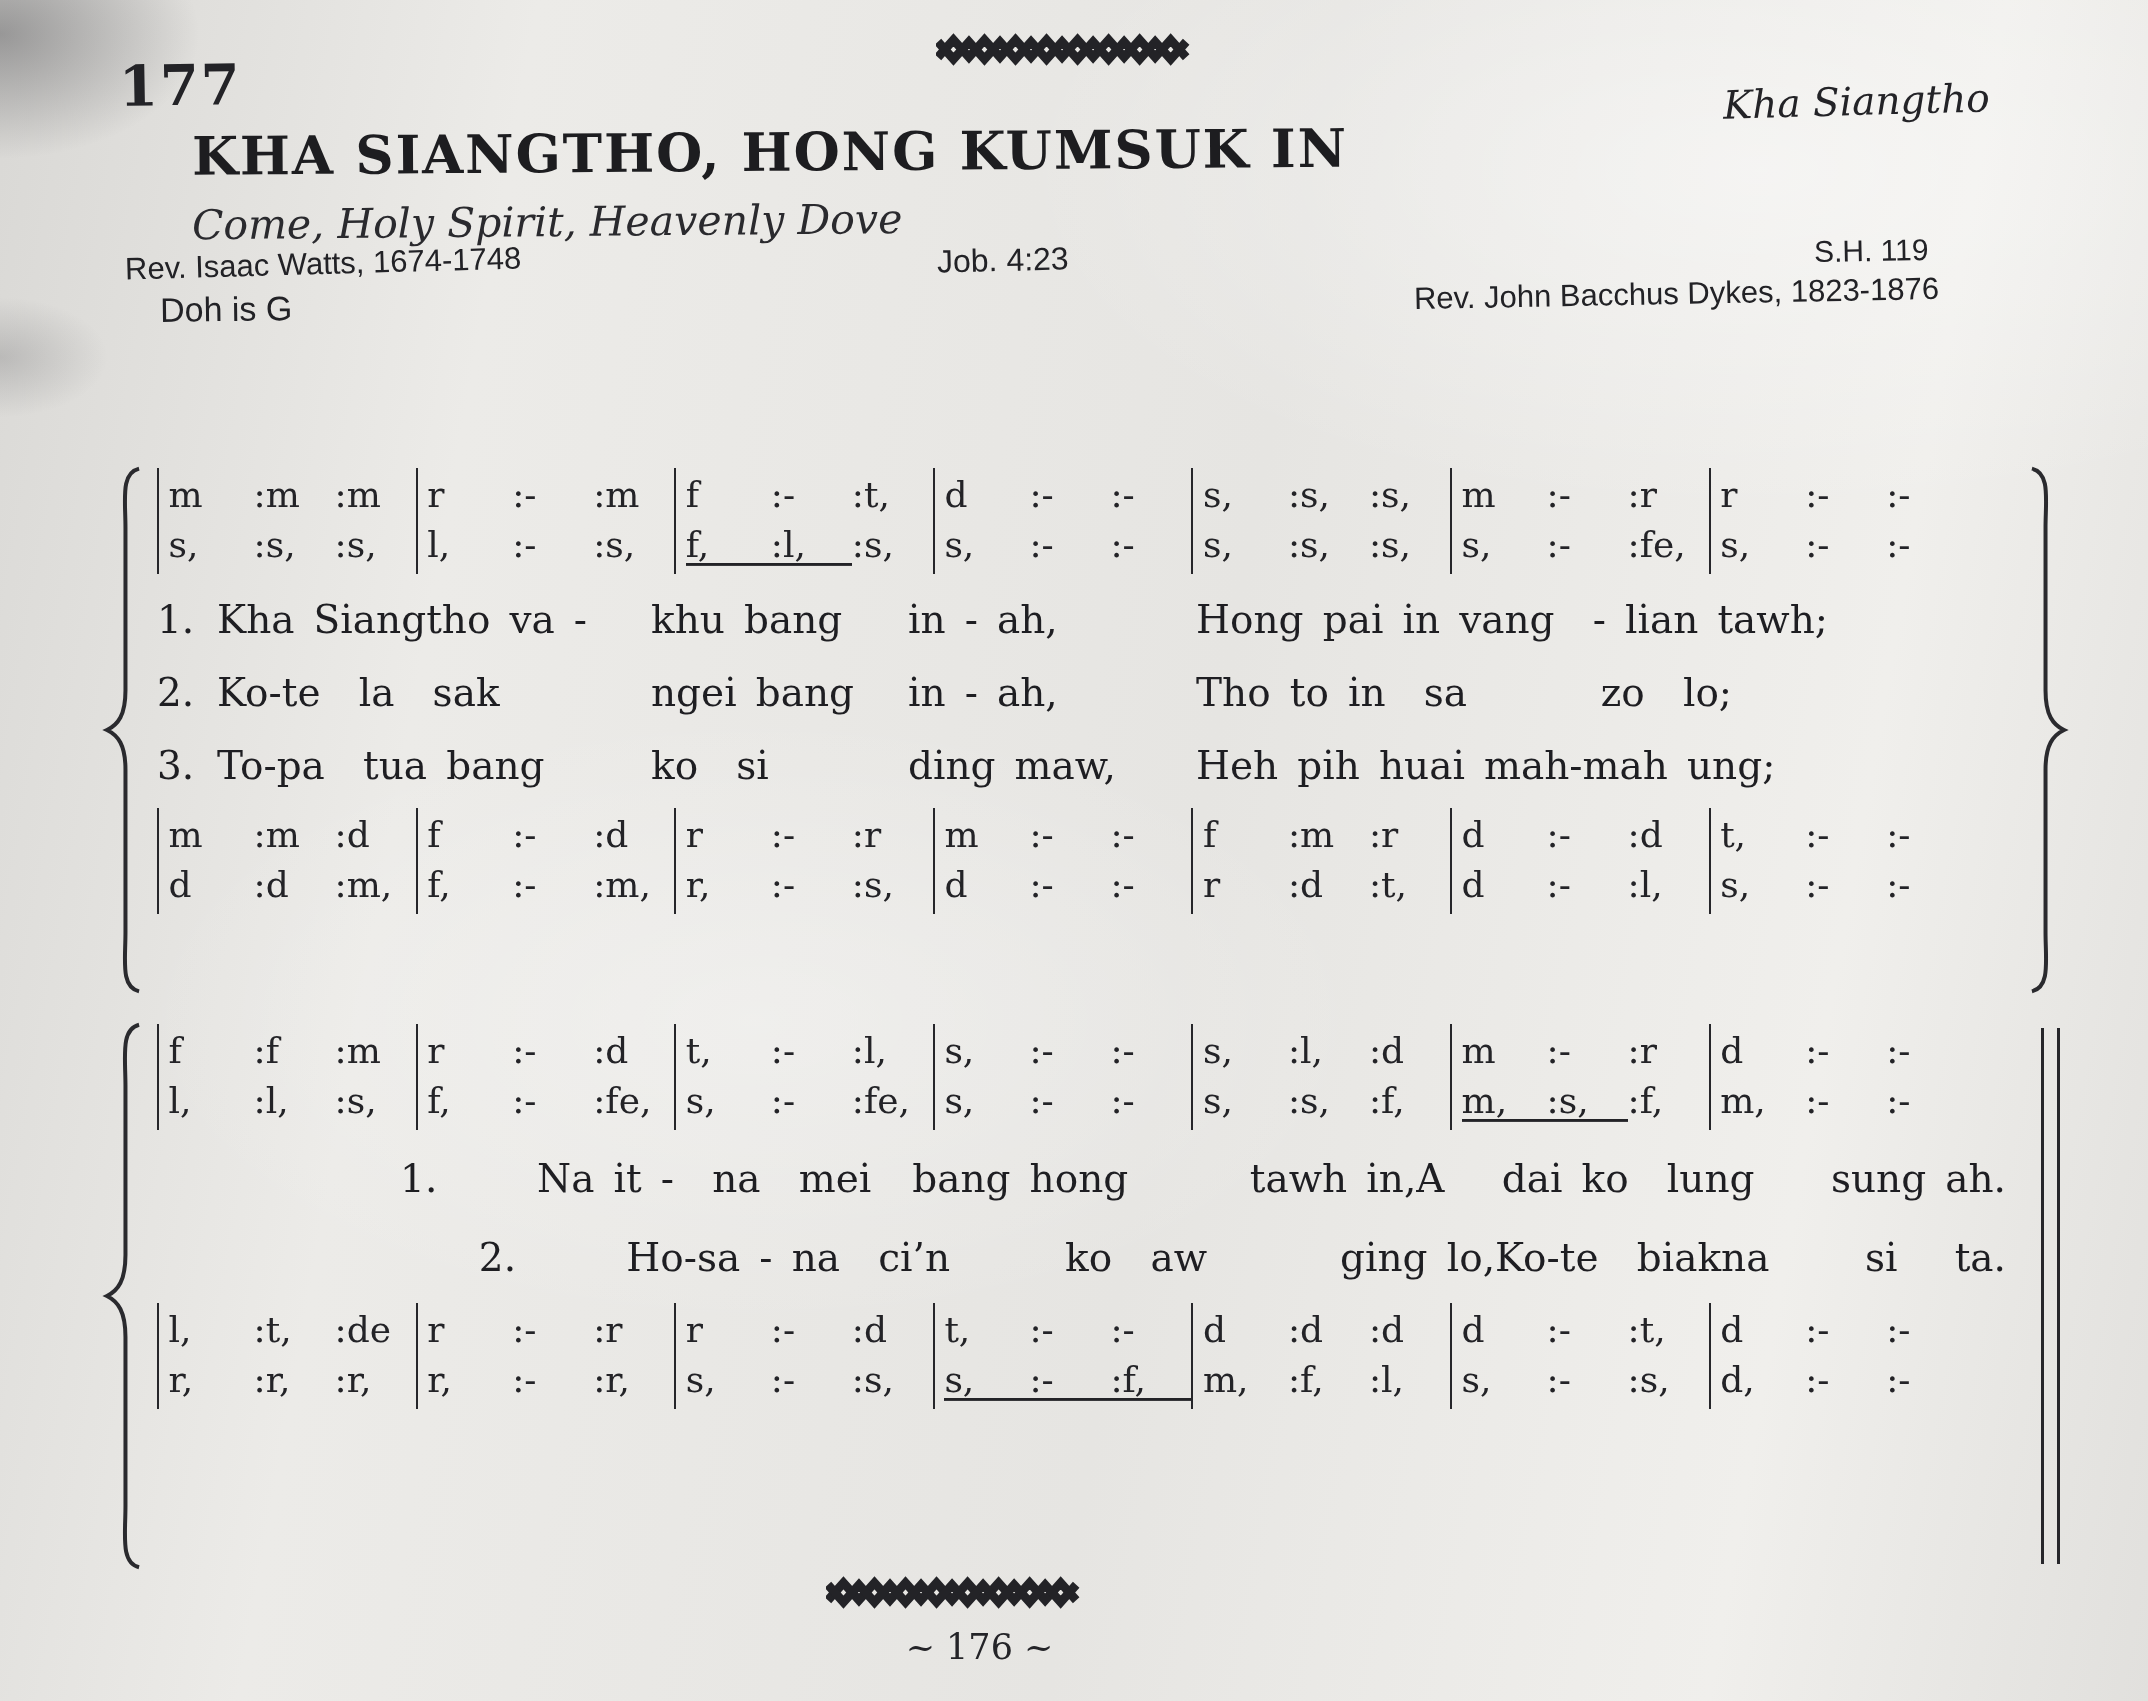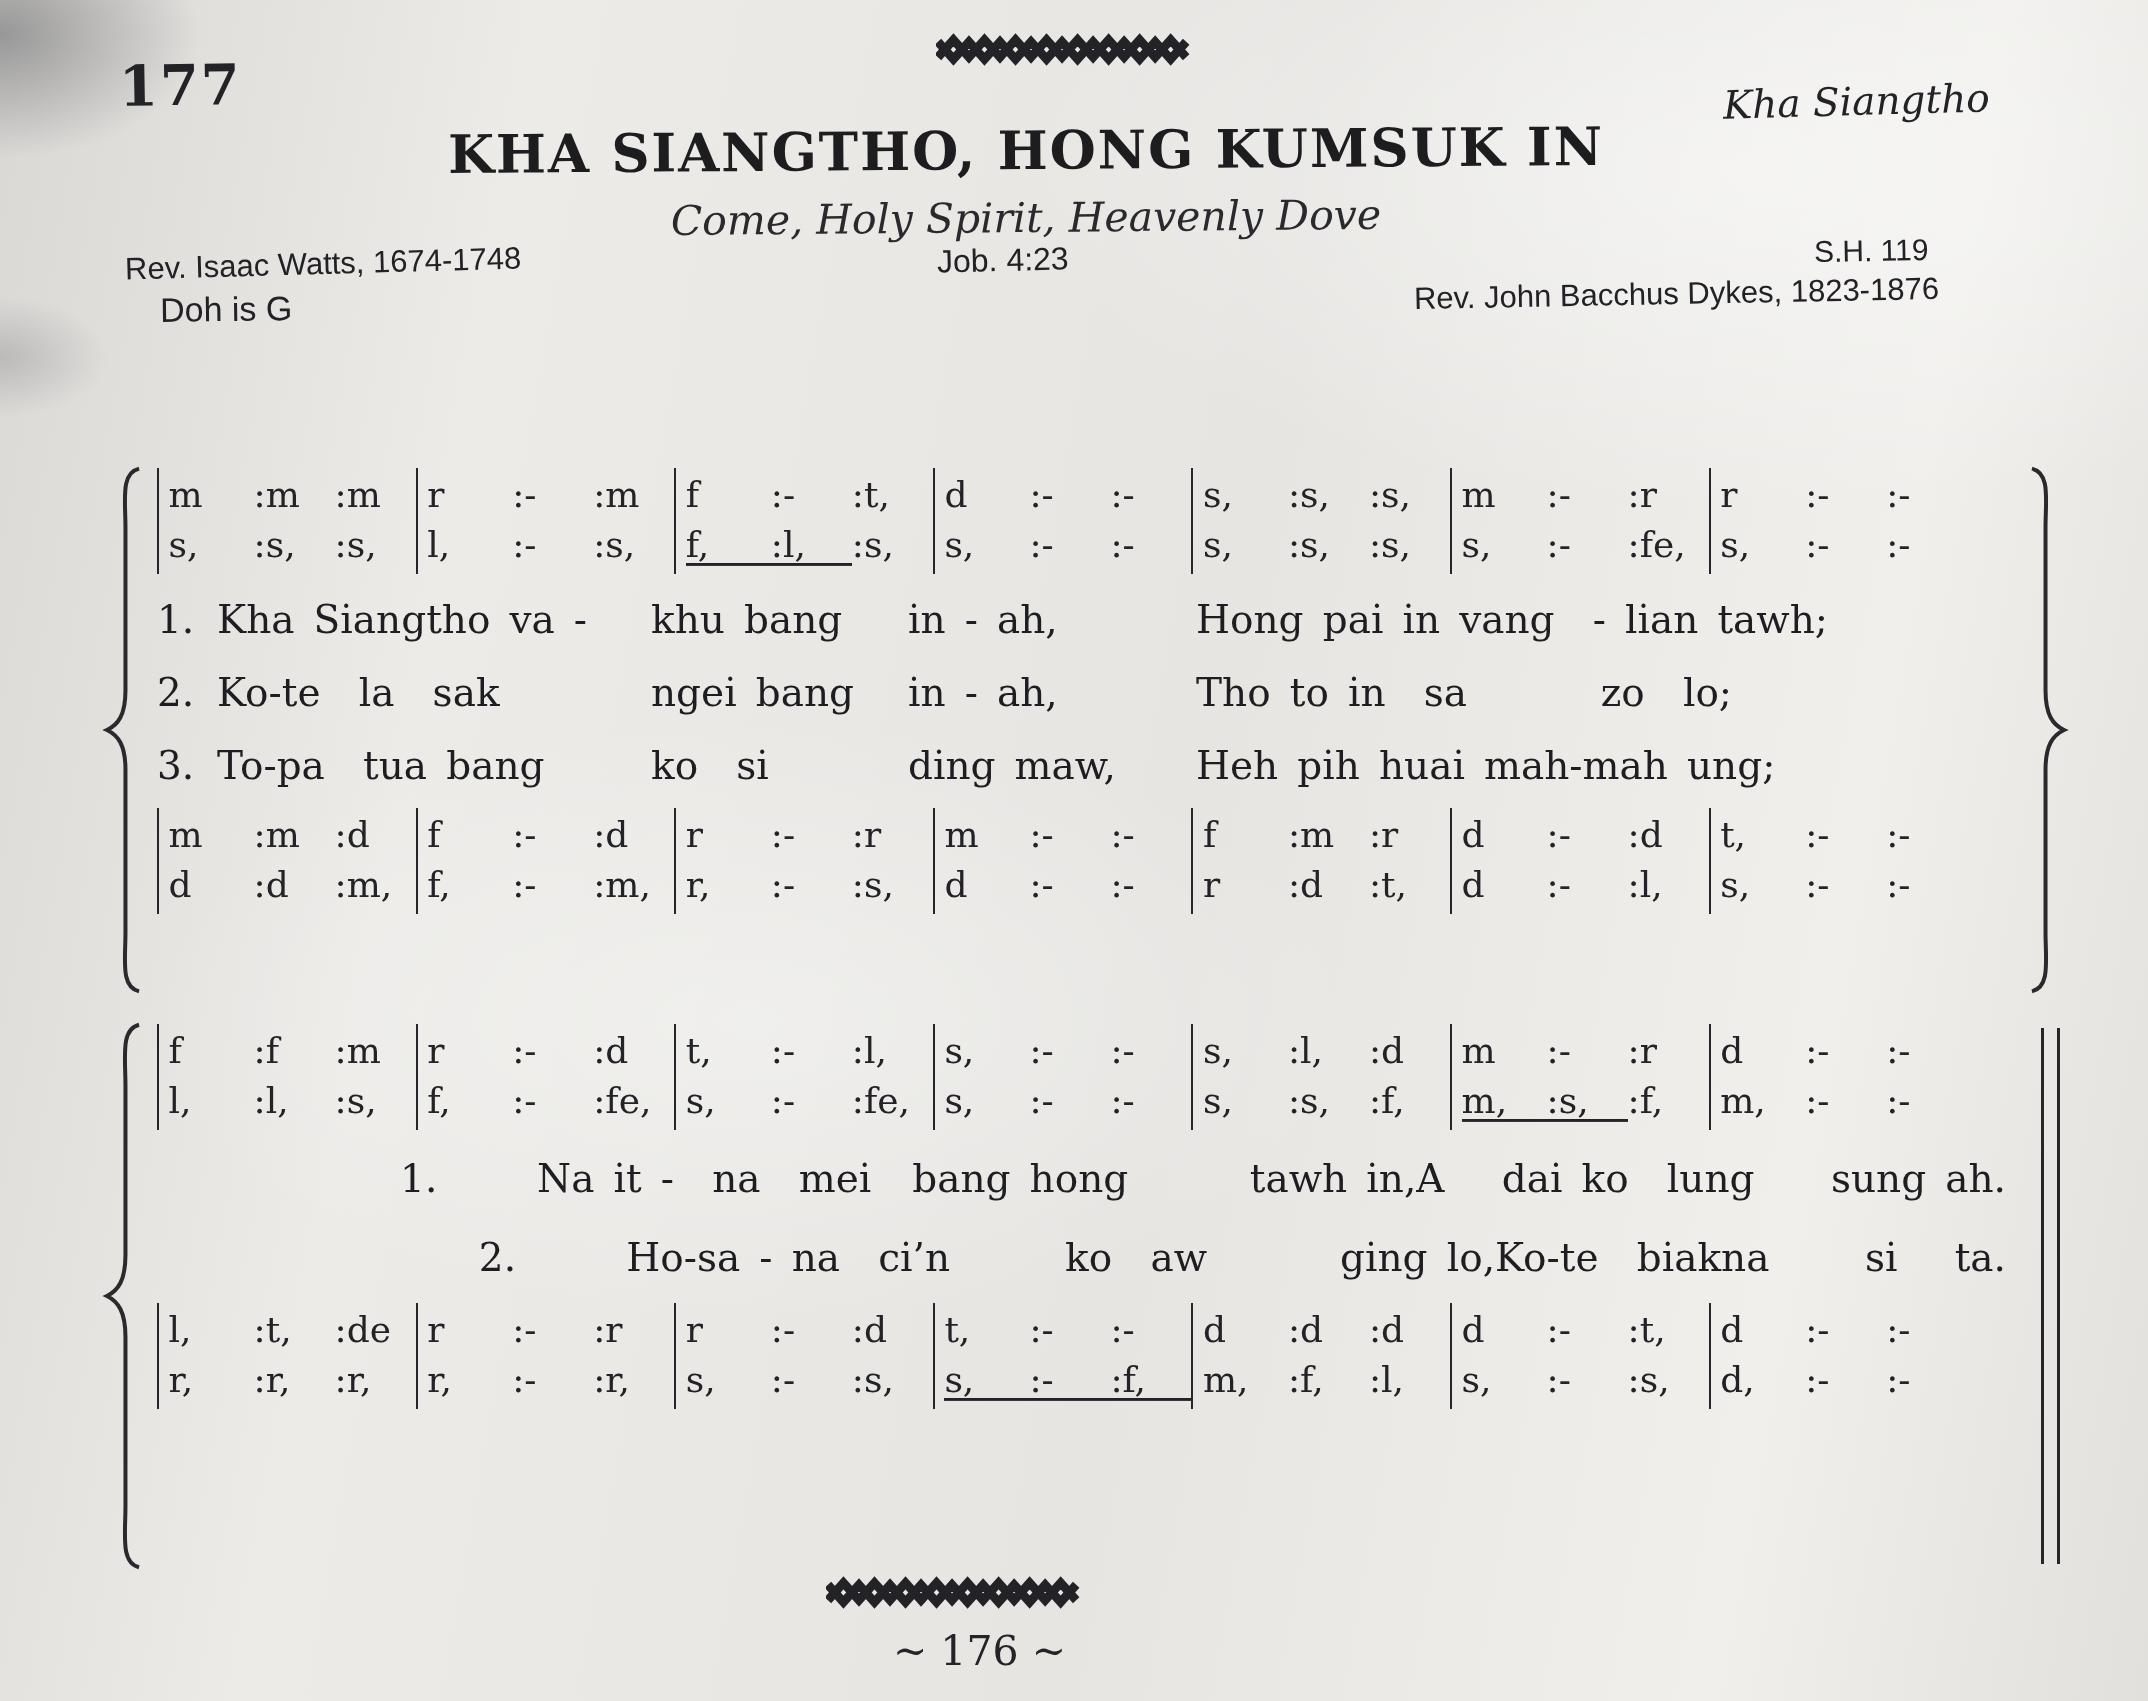--- a/index.html
+++ b/index.html
@@ -13,21 +13,21 @@
       radial-gradient(1249px 576px at 82% 10%, rgba(255,255,255,.45), transparent 60%),
       radial-gradient(961px 480px at 35% 60%, rgba(255,255,255,.30), transparent 65%),
       linear-gradient(100deg,#d9d8d5 0%,#ecebe8 22%,#e6e5e2 55%,#f0efec 82%,#e1e0dd 100%);
   }
   .abs{position:absolute;}
   .ink{color:#232327;}
 
   
   .pagenum-top{left:119px;top:52px;font-size:56px;font-weight:700;letter-spacing:1.9px;transform:rotate(-1deg);}
   .header-right{right:158px;top:79px;font-size:39px;font-style:italic;transform:rotate(-1.6deg);}
-  .headblock{left:192px;right:288px;top:119px;text-align:center;}
+  .headblock{left:192px;right:288px;top:119px;text-align:left;}
   .title{font-size:53px;font-weight:700;letter-spacing:1.9px;transform:rotate(-.4deg);color:#1d1d20;}
   .subtitle{font-size:41px;font-style:italic;margin-top:13.4px;transform:rotate(-.5deg);color:#2a2a2e;}
   .infoblock{left:125px;right:144px;top:234px;height:154px;font-family:"Liberation Sans","DejaVu Sans",sans-serif;}
   .info-watts{left:0;top:11.5px;font-size:31px;transform:rotate(-1.6deg);}
   .info-job{left:812px;top:7.7px;font-size:32px;transform:rotate(-1.4deg);}
   .info-sh{right:75px;top:0;font-size:30px;transform:rotate(-1.1deg);}
   .info-dykes{right:65px;top:42px;font-size:31px;transform:rotate(-1.1deg);}
   .info-doh{left:35px;top:56px;font-size:34px;transform:rotate(-.8deg);}
 
   
@@ -53,21 +53,21 @@
   .c0{width:85px;} .c1{width:81px;} .c2{width:81px;}
   .u{background:linear-gradient(#232327,#232327) no-repeat 0 43px;background-size:100% 2.9px;}
 
   .lyrics{margin:9.6px 0 5.8px 0;}
   .lyric-line{white-space:nowrap;height:73px;line-height:73px;}
   .sys2 .lyric-line{height:79px;line-height:79px;text-align:right;}
   .lseg{display:inline-block;font-size:39px;color:#1e1e22;word-spacing:6.7px;white-space:pre;vertical-align:top;}
   .num{width:60px;} .la{width:434px;} .lb{width:257px;} .lc{width:288px;}
 
   
-  .pagenum-bottom{left:845px;top:1627px;width:269px;text-align:center;font-size:41px;color:#242428;}
+  .pagenum-bottom{left:845px;top:1627px;width:269px;text-align:center;font-size:35px;color:#242428;}
 </style>
 </head>
 <body>
 
 <svg class="abs zz zz-top" viewBox="0 0 264 32">
   <path d="M2,24 L18,6 L34,24 L50,6 L66,24 L82,6 L98,24 L114,6 L130,24 L146,6 L162,24 L178,6 L194,24 L210,6 L226,24 L242,6 L258,24" fill="none" stroke="#232327" stroke-width="9"></path>
   <path d="M2,8 L18,26 L34,8 L50,26 L66,8 L82,26 L98,8 L114,26 L130,8 L146,26 L162,8 L178,26 L194,8 L210,26 L226,8 L242,26 L258,8" fill="none" stroke="#232327" stroke-width="9"></path>
 </svg>
 
 <div class="abs pagenum-top ink">177</div>

